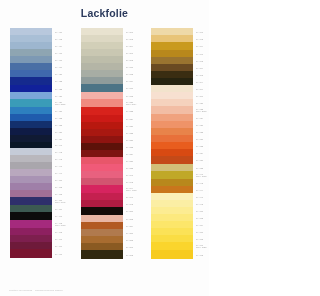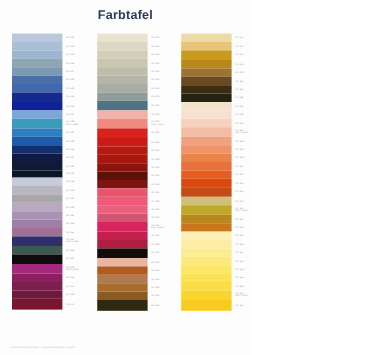--- a/index.html
+++ b/index.html
@@ -73,21 +73,21 @@
     color:#bdbdbd;
     letter-spacing:.1px;
     font-family:"Liberation Sans", sans-serif;
   }
 </style>
 </head>
 <body>
 
 <div id="sheet">
 
-  <div id="title">Farbtafel</div>
+  <div id="title">Lackfolie</div>
 
   <div id="grid">
       <div class="colgroup" style="margin-left: 10px;">
         <div class="swatches">
           <div class="sw" title="RA 411" style="background: rgb(184, 200, 221); height: 7px;"></div>
           <div class="sw" title="RA 413" style="background: rgb(169, 191, 214); height: 7px;"></div>
           <div class="sw" title="RA 414" style="background: rgb(157, 182, 207); height: 7px;"></div>
           <div class="sw" title="RA 416" style="background: rgb(142, 165, 178); height: 7px;"></div>
           <div class="sw" title="RA 417" style="background: rgb(125, 153, 180); height: 7px;"></div>
           <div class="sw" title="RA 419" style="background: rgb(74, 111, 165); height: 7px;"></div>

